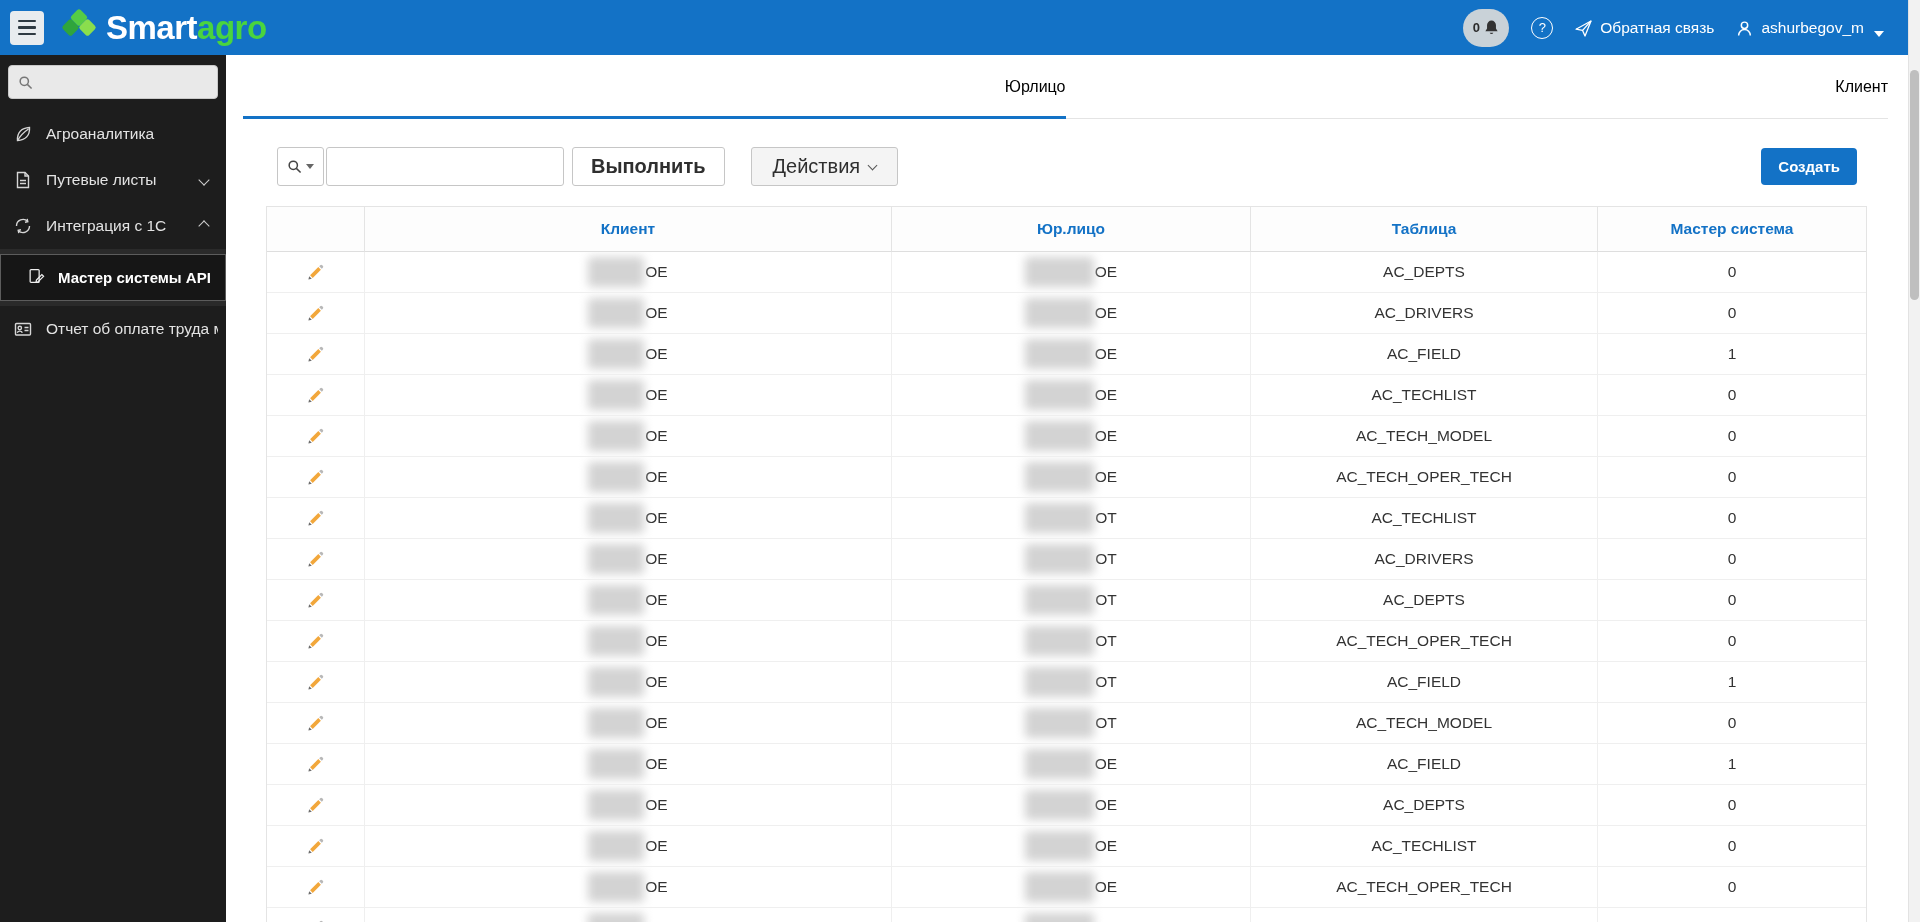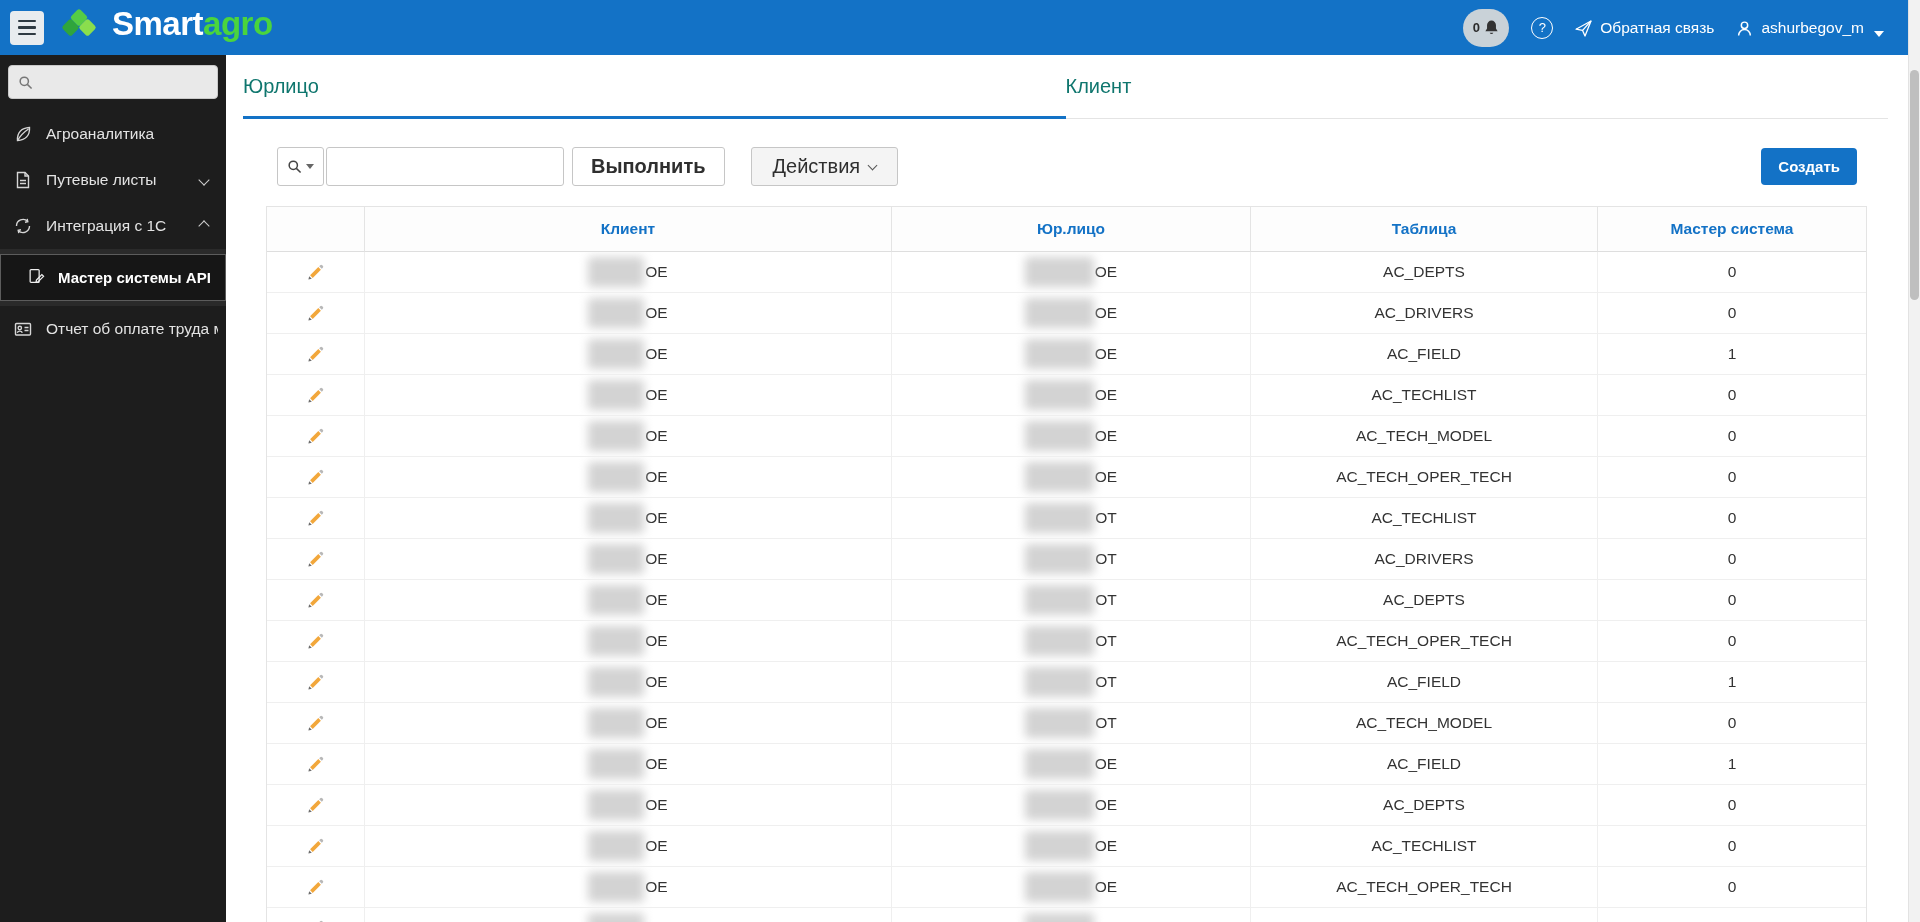--- a/index.html
+++ b/index.html
@@ -7,21 +7,21 @@
     font-family:"Liberation Sans",sans-serif;}
   .app{position:relative;width:1920px;height:922px;overflow:hidden;background:#fff}
 
   
   .topbar{position:absolute;top:0;left:0;width:1908px;height:55px;background:#1372c6;
     display:flex;align-items:center;padding:0 24px 0 10px;color:#fff}
   .hamburger{width:34px;height:34px;background:#e8ecef;border:none;border-radius:4px;
     display:flex;flex-direction:column;justify-content:center;align-items:center;gap:4px;
     cursor:pointer;margin-right:12px;flex:none}
   .hamburger span{display:block;width:18px;height:2.5px;background:#2e3a42;border-radius:1px}
-  .logo{display:flex;gap:10px}
+  .logo{display:flex;align-items:center;gap:4px}
   .logo svg{display:block}
   .logo-text{font-size:33px;font-weight:bold;letter-spacing:-.5px;line-height:1}
   .logo-agro{color:#4ad43e}
   .topbar-right{margin-left:auto;display:flex;align-items:center;gap:22px;font-size:15.5px}
   .bell-pill{height:38px;min-width:46px;border-radius:19px;background:#c9d2d8;color:#2c2c2c;
     display:flex;align-items:center;justify-content:center;gap:3px;padding:0 9px;cursor:pointer;border:none}
   .bell-count{font-size:13px;font-weight:bold}
   .help-circle{width:22px;height:22px;border:1.5px solid #fff;border-radius:50%;
     display:flex;align-items:center;justify-content:center;font-size:13px;cursor:pointer;flex:none}
   .tb-group{display:flex;align-items:flex-end;gap:8px;cursor:pointer;white-space:nowrap}
@@ -44,21 +44,21 @@
   .chev.up{transform:rotate(-135deg)}
   .submenu{background:#2a2a2a;padding:5px 0}
   .sub-item{display:flex;align-items:flex-start;gap:13px;padding:12px 10px 12px 26px;font-size:15px;
     cursor:pointer;line-height:1.4}
   .sub-item .label{flex:1}
   .sub-item.selected{background:#161616;border:1px solid #5c5c5c;font-weight:bold;color:#fff}
 
   
   .main{position:absolute;top:55px;left:226px;width:1682px;height:867px;background:#fff;overflow:hidden}
   .tabs{display:flex;height:64px;border-bottom:1px solid #e4e4e4;margin:0 20px 0 17px}
-  .tab{flex:1;display:flex;align-items:center;justify-content:flex-start;font-size:20px;color:#0f766e;
+  .tab{flex:1;display:flex;align-items:center;justify-content:flex-end;font-size:16px;color:#000000;
     cursor:pointer;position:relative}
   .tab.active::after{content:"";position:absolute;left:0;right:0;bottom:-1px;height:3px;background:#1372c6}
 
   .content{padding:28px 20px 0 17px}
   .toolbar{display:flex;align-items:center;margin:0 21px 0 23px;padding:0 10px 0 11px}
   .search-combo{width:47px;height:39px;border:1px solid #c6c6c6;border-radius:3px;background:#fff;
     display:flex;align-items:center;justify-content:center;gap:4px;cursor:pointer}
   .combo-caret{width:0;height:0;border-left:4px solid transparent;border-right:4px solid transparent;
     border-top:5px solid #666}
   .search-input{width:238px;height:39px;border:1px solid #c6c6c6;border-radius:3px;margin-left:2px;

